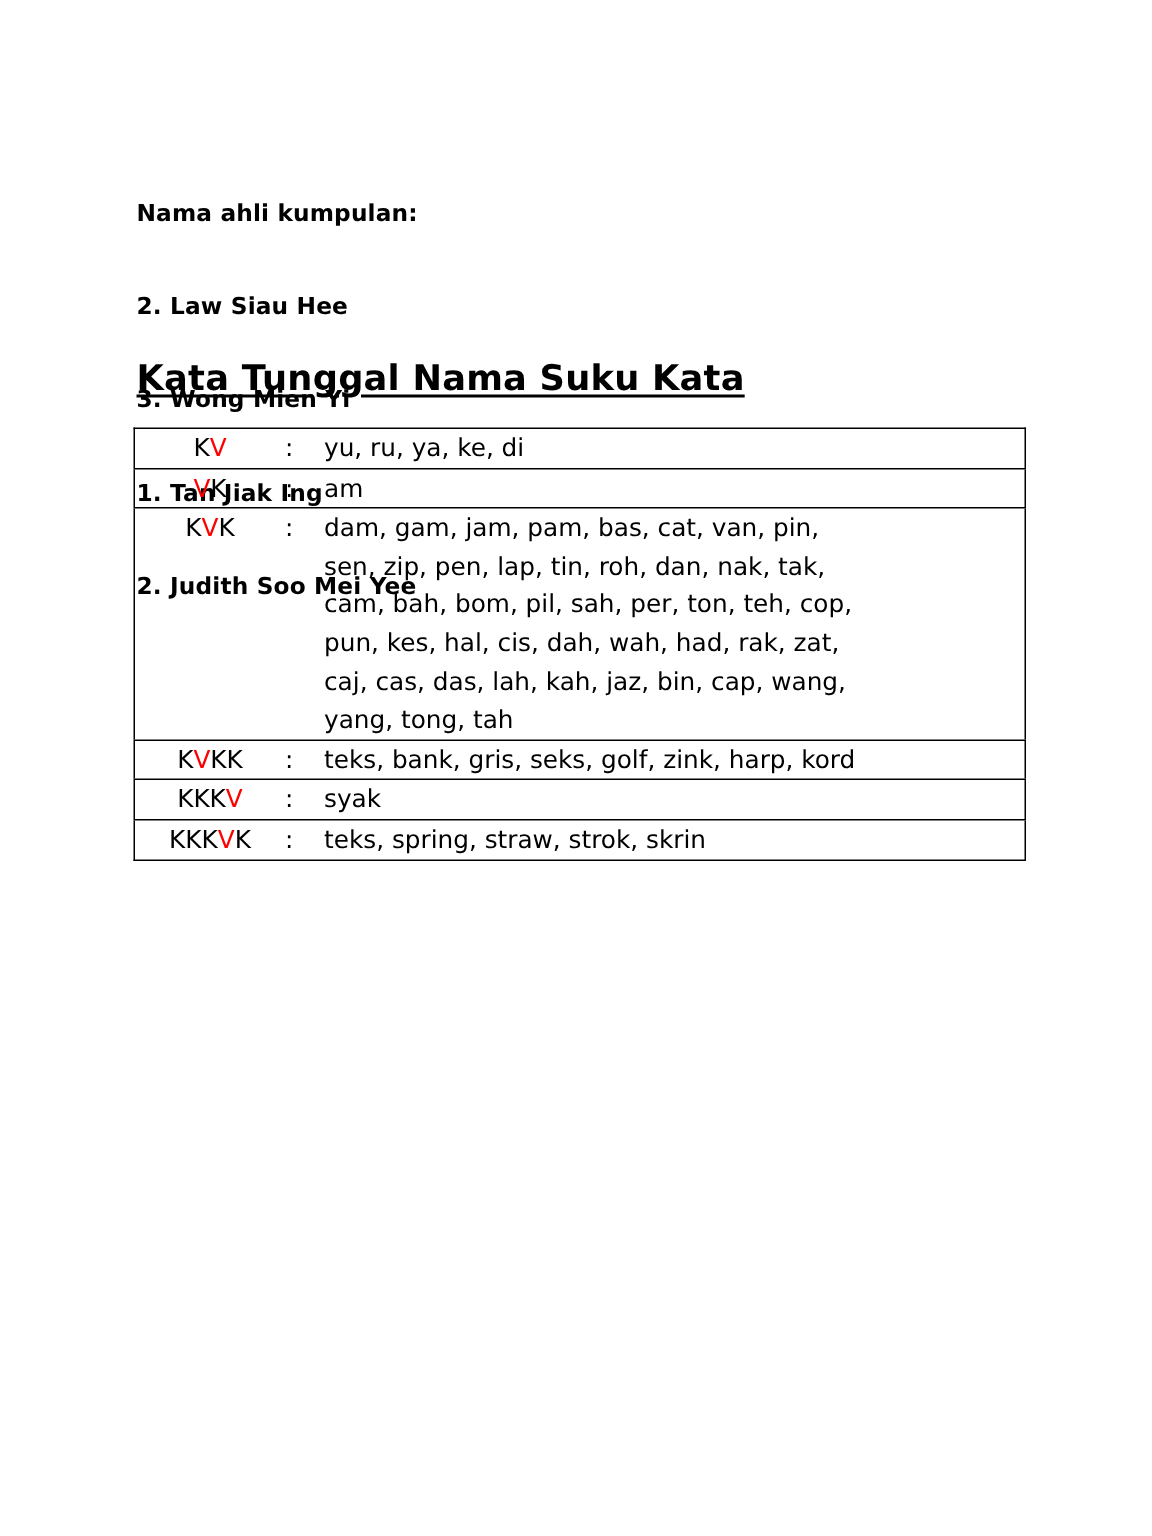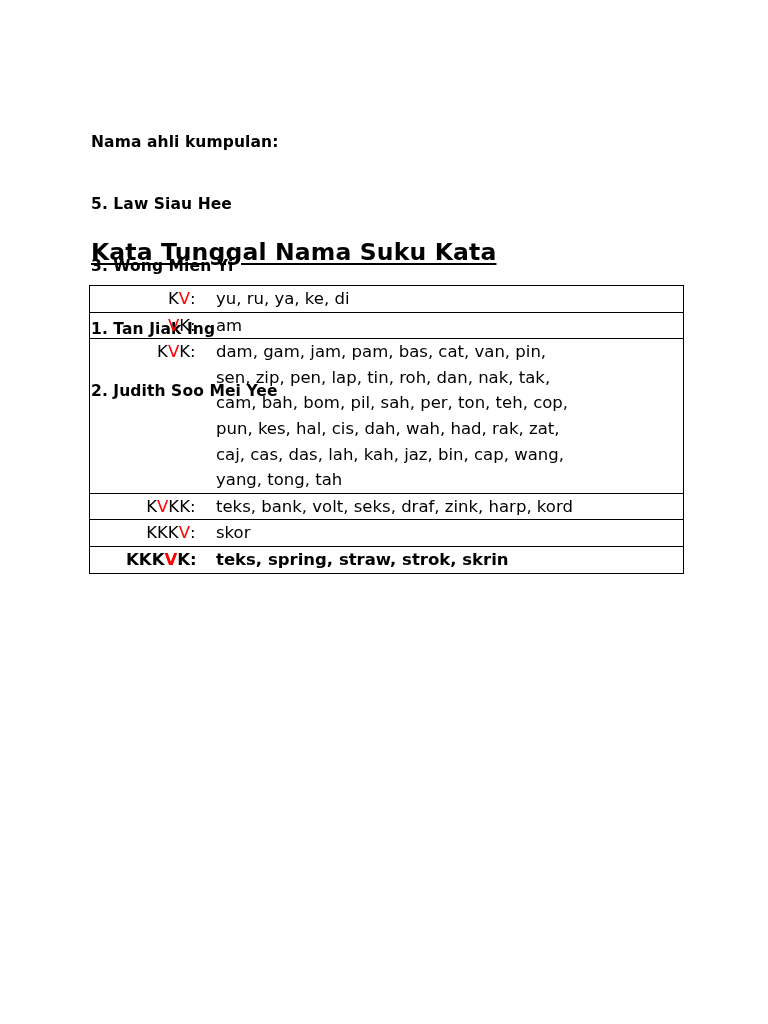--- a/index.html
+++ b/index.html
@@ -65,25 +65,24 @@
     border-top: 1px solid #000000;
     border-bottom: 1px solid #000000;
     padding: 0;
     vertical-align: top;
   }
   .syl-table tr:first-child td {
     border-top: none;
   }
   .syl-table tr:last-child td {
     border-bottom: none;
-    font-weight: bold;
   }
   .col-pattern {
     width: 100px;
-    text-align: right;
+    text-align: center;
     padding-top: 2px;
     padding-bottom: 2px;
     white-space: nowrap;
   }
   .col-colon {
     width: 26px;
     text-align: left;
     padding-top: 2px;
     padding-bottom: 2px;
   }
@@ -97,21 +96,21 @@
     color: #ff0000;
   }
 </style>
 </head>
 <body>
 
 <div class="page">
 
   <div class="members">
     <div>Nama ahli kumpulan:</div>
-    <div>5. Law Siau Hee</div>
+    <div>2. Law Siau Hee</div>
     <div>3. Wong Mien Yi</div>
     <div>1. Tan Jiak Ing</div>
     <div>2. Judith Soo Mei Yee</div>
   </div>
 
   <div class="doc-title">Kata Tunggal Nama Suku Kata</div>
 
   <table class="syl-table">
     <tbody>
       <tr>
@@ -130,26 +129,26 @@
         <td class="col-words">dam, gam, jam, pam, bas, cat, van, pin,
 sen, zip, pen, lap, tin, roh, dan, nak, tak,
 cam, bah, bom, pil, sah, per, ton, teh, cop,
 pun, kes, hal, cis, dah, wah, had, rak, zat,
 caj, cas, das, lah, kah, jaz, bin, cap, wang,
 yang, tong, tah</td>
       </tr>
       <tr>
         <td class="col-pattern"><span>K</span><span class="vowel">V</span><span>KK</span></td>
         <td class="col-colon">:</td>
-        <td class="col-words">teks, bank, volt, seks, draf, zink, harp, kord</td>
+        <td class="col-words">teks, bank, gris, seks, golf, zink, harp, kord</td>
       </tr>
       <tr>
         <td class="col-pattern"><span>KKK</span><span class="vowel">V</span><span></span></td>
         <td class="col-colon">:</td>
-        <td class="col-words">skor</td>
+        <td class="col-words">syak</td>
       </tr>
       <tr>
         <td class="col-pattern"><span>KKK</span><span class="vowel">V</span><span>K</span></td>
         <td class="col-colon">:</td>
         <td class="col-words">teks, spring, straw, strok, skrin</td>
       </tr>
     </tbody>
   </table>
 
 </div>

